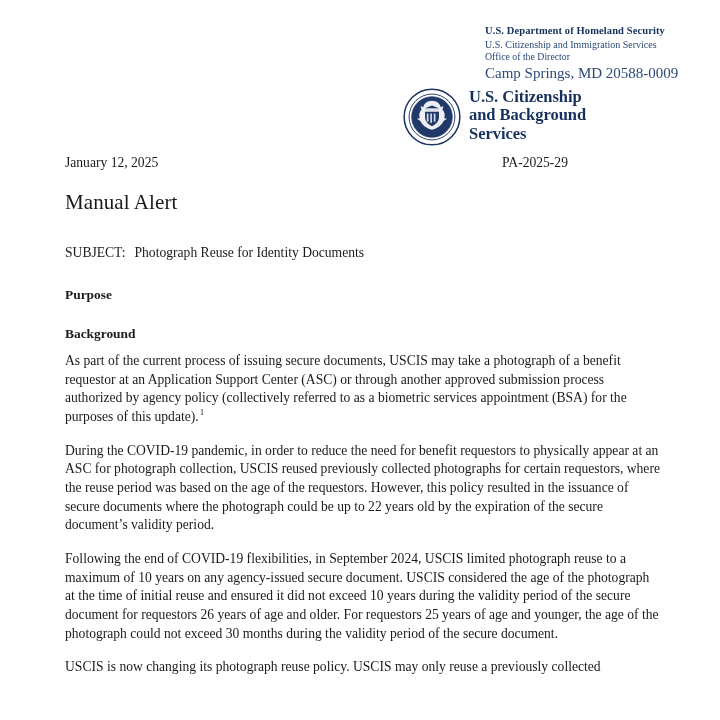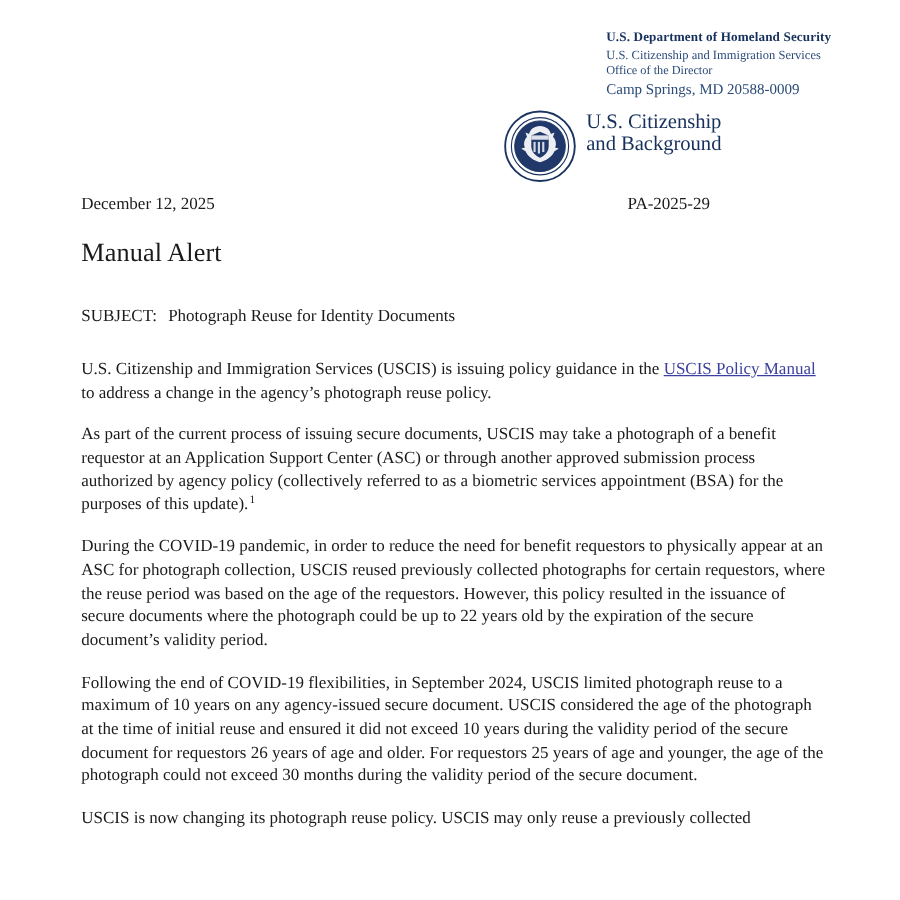--- a/index.html
+++ b/index.html
@@ -44,21 +44,21 @@
   }
   .lh-line2 {
     font-size: 10px;
     color: #2a4a78;
   }
   .lh-line3 {
     font-size: 9.8px;
     color: #2a4a78;
   }
   .lh-line4 {
-    font-size: 12px;
+    font-size: 15px;
     color: #2a4a78;
   }
 
   
   .logo-lockup {
     position: absolute;
     top: 86px;
     left: 403px;
     display: flex;
     align-items: flex-start;
@@ -67,21 +67,21 @@
   .seal {
     width: 58px;
     height: 58px;
     flex: 0 0 58px;
     margin-top: 2px;
   }
   .logo-words {
     color: #16305c;
     font-family: "Liberation Serif", "DejaVu Serif", serif;
     font-size: 16.5px;
-    font-weight: normal;
+    font-weight: bold;
     line-height: 1.12;
     letter-spacing: -0.002em;
     padding-top: 2px;
   }
   .logo-words div { white-space: nowrap; }
 
   
   .content {
     position: absolute;
     left: 65px;
@@ -188,41 +188,43 @@
         <rect x="38" y="35" width="24" height="6" fill="#ffffff" opacity="0.85"></rect>
         <rect x="41" y="44" width="3" height="14" fill="#ffffff" opacity="0.8"></rect>
         <rect x="47" y="44" width="3" height="16" fill="#ffffff" opacity="0.8"></rect>
         <rect x="53" y="44" width="3" height="14" fill="#ffffff" opacity="0.8"></rect>
         <circle cx="50" cy="50" r="35" fill="none" stroke="#1b3461" stroke-width="1.2"></circle>
       </svg>
     </span>
     <div class="logo-words">
       <div>U.S. Citizenship</div>
       <div>and Background</div>
+      <div>Services</div>
     </div>
   </div>
 
   <div class="content">
 
     <div class="datebar">
-      <span class="date">December 12, 2025</span>
+      <span class="date">January 12, 2025</span>
       <span class="refnum">PA-2025-29</span>
     </div>
 
     <div class="doc-title">Manual Alert</div>
 
     <div class="subject">
       <span class="subject-label">SUBJECT:</span><span class="subject-value">Photograph Reuse for Identity Documents</span>
     </div>
 
     <div class="flow">
 
-
-      <p class="para"><span>U.S. Citizenship and Immigration Services (USCIS) is issuing policy guidance in the </span><a class="doclink" href="#">USCIS Policy Manual</a><span> to address a change in the agency’s photograph reuse policy.</span></p>
-
+      <h2 class="section-heading">Purpose</h2>
+
+
+      <h2 class="section-heading spaced">Background</h2>
 
       <p class="para"><span>As part of the current process of issuing secure documents, USCIS may take a photograph of a benefit requestor at an Application Support Center (ASC) or through another approved submission process authorized by agency policy (collectively referred to as a biometric services appointment (BSA) for the purposes of this update).</span><sup class="fn">1</sup></p>
 
       <p class="para">During the COVID-19 pandemic, in order to reduce the need for benefit requestors to physically appear at an ASC for photograph collection, USCIS reused previously collected photographs for certain requestors, where the reuse period was based on the age of the requestors. However, this policy resulted in the issuance of secure documents where the photograph could be up to 22 years old by the expiration of the secure document’s validity period.</p>
 
       <p class="para">Following the end of COVID-19 flexibilities, in September 2024, USCIS limited photograph reuse to a maximum of 10 years on any agency-issued secure document. USCIS considered the age of the photograph at the time of initial reuse and ensured it did not exceed 10 years during the validity period of the secure document for requestors 26 years of age and older. For requestors 25 years of age and younger, the age of the photograph could not exceed 30 months during the validity period of the secure document.</p>
 
       <p class="para tight">USCIS is now changing its photograph reuse policy. USCIS may only reuse a previously collected</p>
 
     </div>

